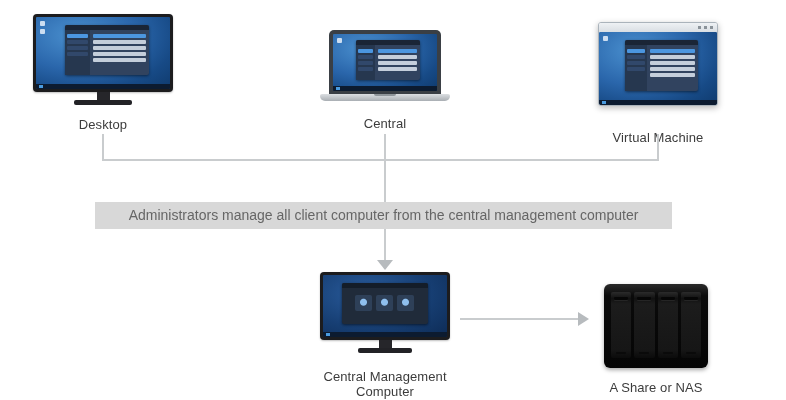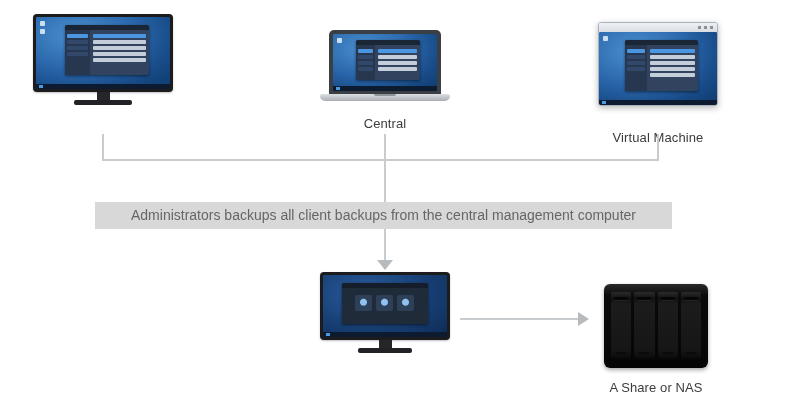--- a/index.html
+++ b/index.html
@@ -104,20 +104,21 @@
                 <b></b>
                 <b></b>
               </div>
           </div>
         </div>
         <div class="taskbar"></div>
       </div>
     </div>
     <div class="stand-neck"></div>
     <div class="stand-base" style="width:58px;"></div>
+    <span class="node-label" style="margin-top:12px;">Desktop</span>
   </div>
 
   <div class="node" style="left:310px;top:30px;width:150px;">
     <div class="laptop-frame" style="width:104px;">
       <div class="screen" style="height:57px;">
         <span class="dicon d1"></span>
         <div class="mini-app">
           <div class="ma-title"></div>
           <div class="ma-body">
             <div class="ma-side">
@@ -170,38 +171,39 @@
     <span class="node-label" style="margin-top:24px;">Virtual Machine</span>
   </div>
 
   <div class="line" style="left:102px;top:134px;width:2px;height:27px;"></div>
   <div class="line" style="left:657px;top:134px;width:2px;height:27px;"></div>
   <div class="line" style="left:102px;top:159px;width:557px;height:2px;"></div>
   <div class="line" style="left:384px;top:134px;width:2px;height:68px;"></div>
   <div class="line" style="left:384px;top:229px;width:2px;height:31px;"></div>
   <div class="arrowhead-down" style="left:377px;top:260px;"></div>
 
-  <div class="banner">Administrators backups all client backups from the central management computer</div>
+  <div class="banner">Administrators manage all client computer from the central management computer</div>
 
   <div class="node" style="left:300px;top:272px;width:170px;">
     <div class="monitor-frame" style="width:124px;">
       <div class="screen-dark" style="height:62px;">
         <div class="cm-app">
           <div class="cm-title"></div>
           <div class="cm-tiles">
               <span></span>
               <span></span>
               <span></span>
             </div>
         </div>
         <div class="taskbar"></div>
       </div>
     </div>
     <div class="stand-neck"></div>
     <div class="stand-base" style="width:54px;"></div>
+    <span class="node-label" style="margin-top:16px;">Central Management Computer</span>
   </div>
 
   <div class="line" style="left:460px;top:318px;width:118px;height:2px;"></div>
   <div class="arrowhead-right" style="left:578px;top:312px;"></div>
 
   <div class="node" style="left:588px;top:284px;width:136px;">
     <div class="nas">
       <div class="nas-bays">
         <span class="bay"></span>
         <span class="bay"></span>

